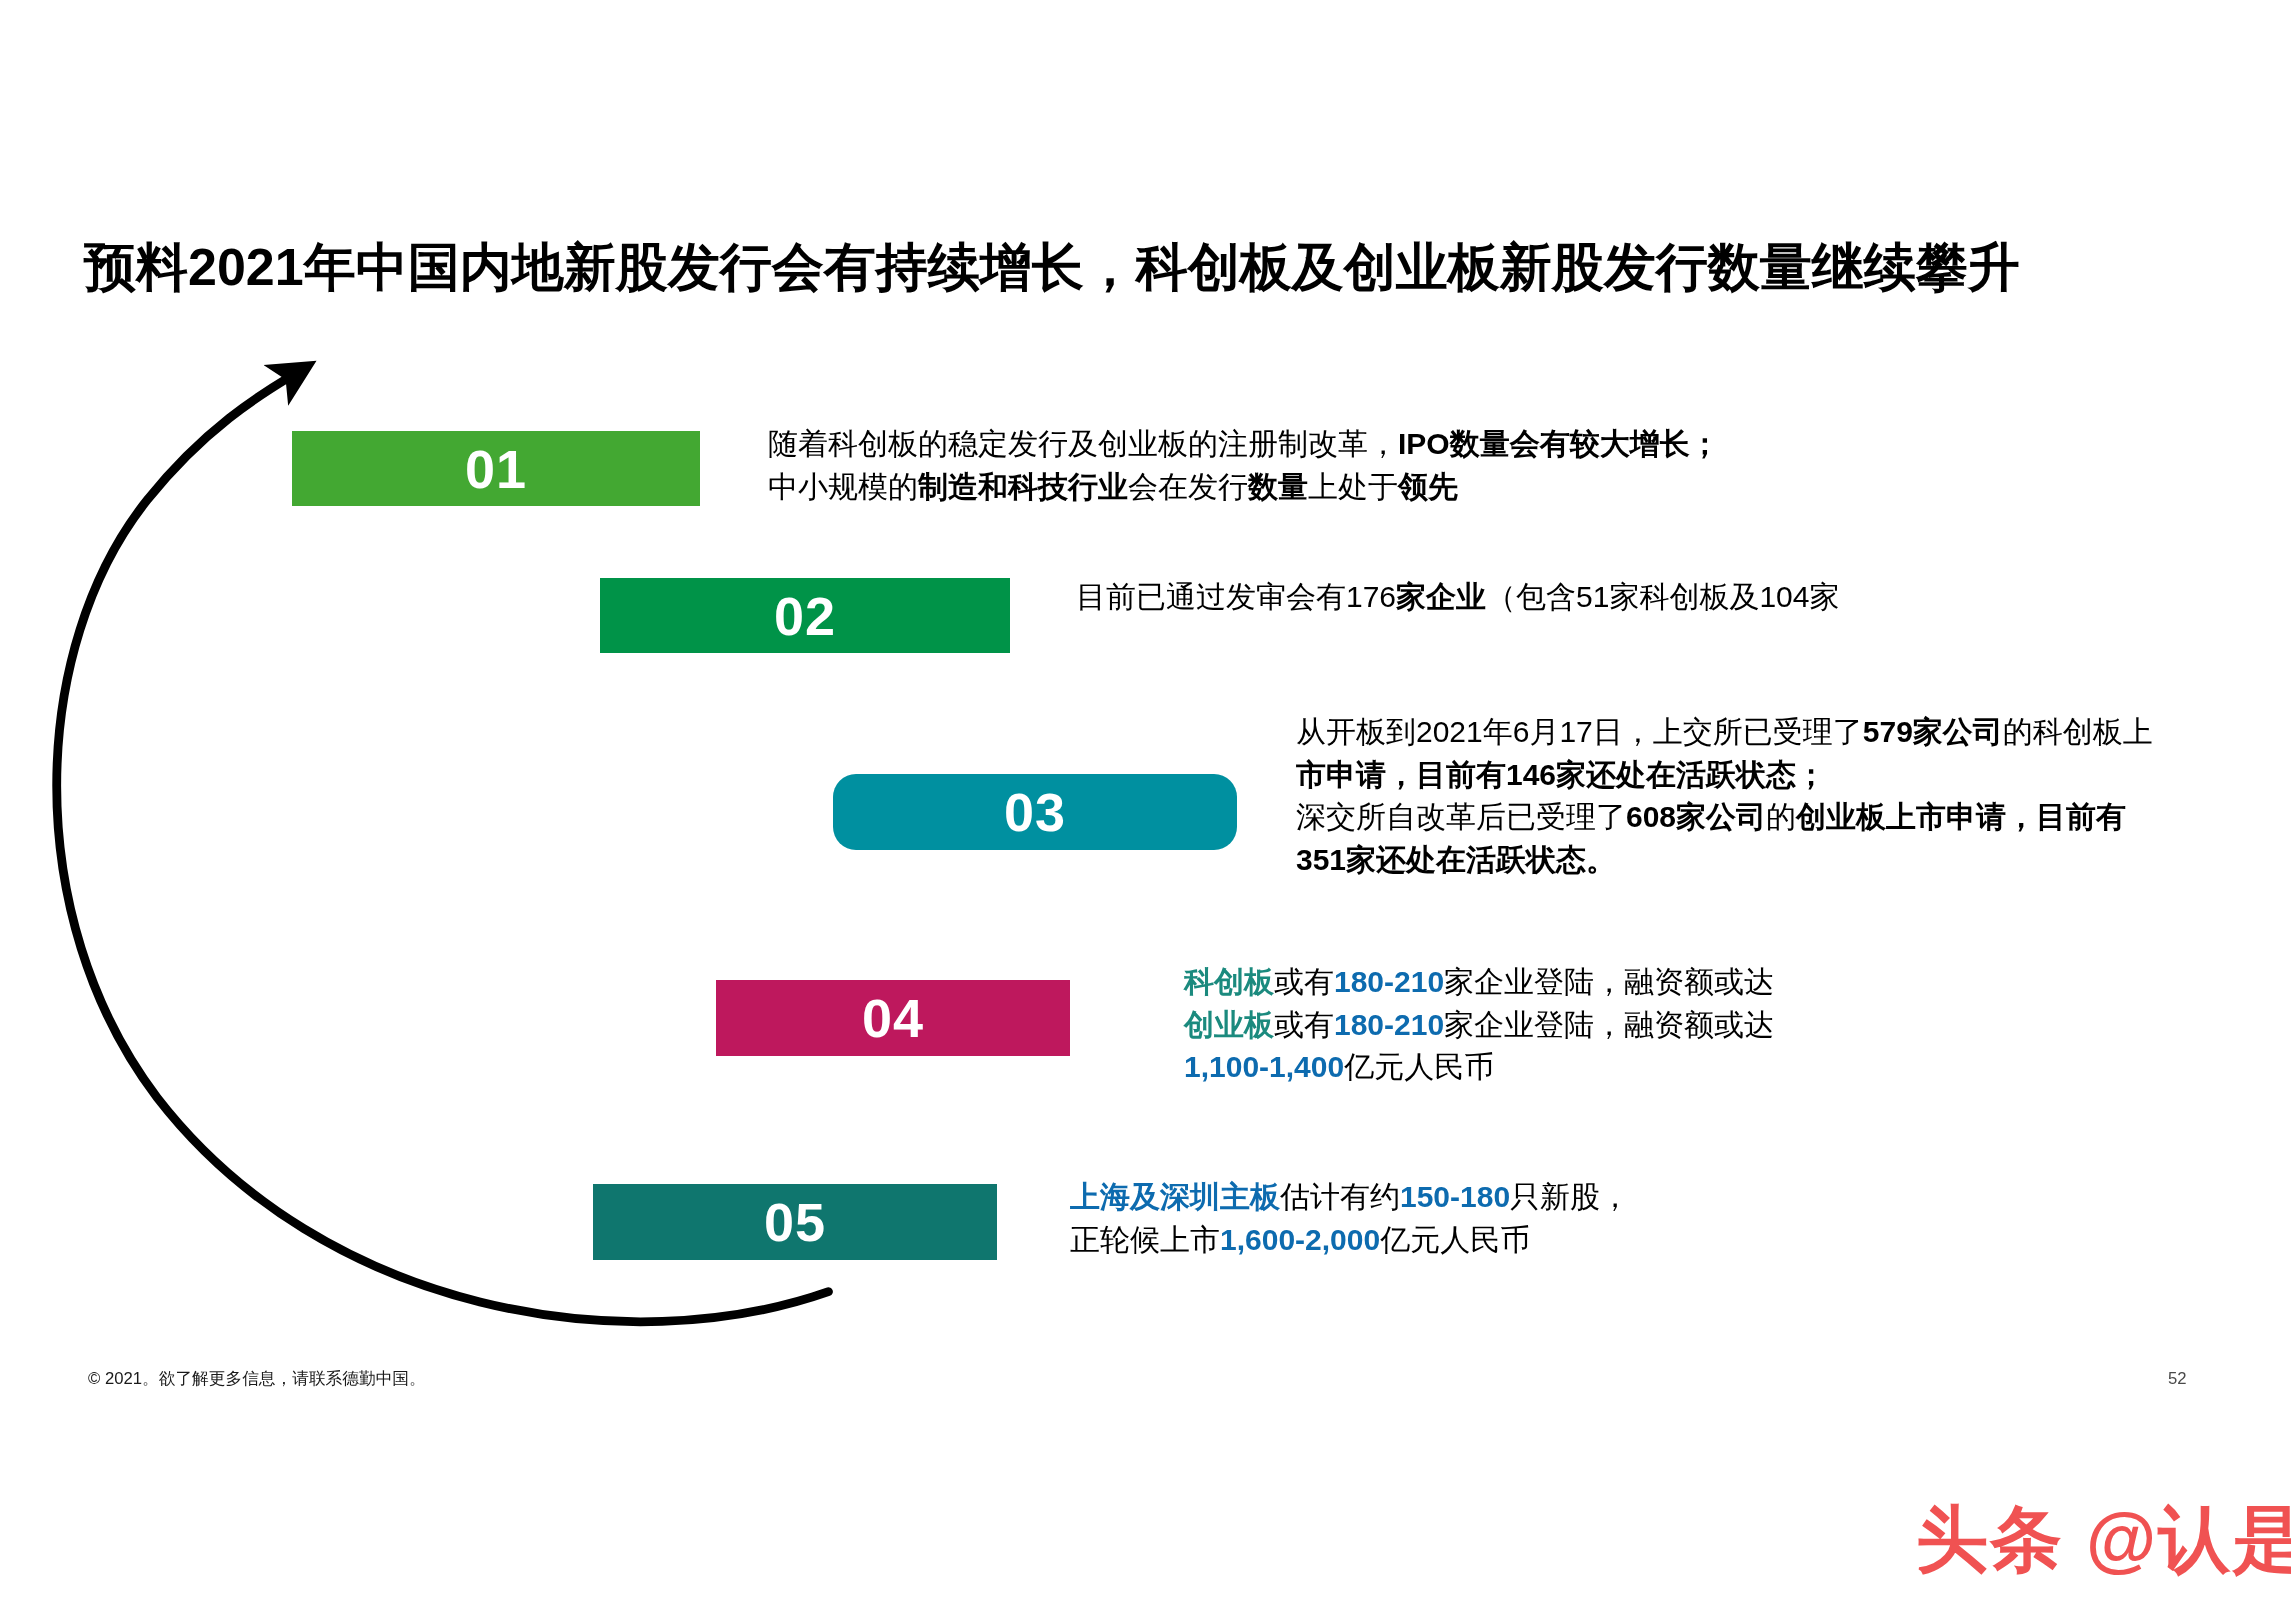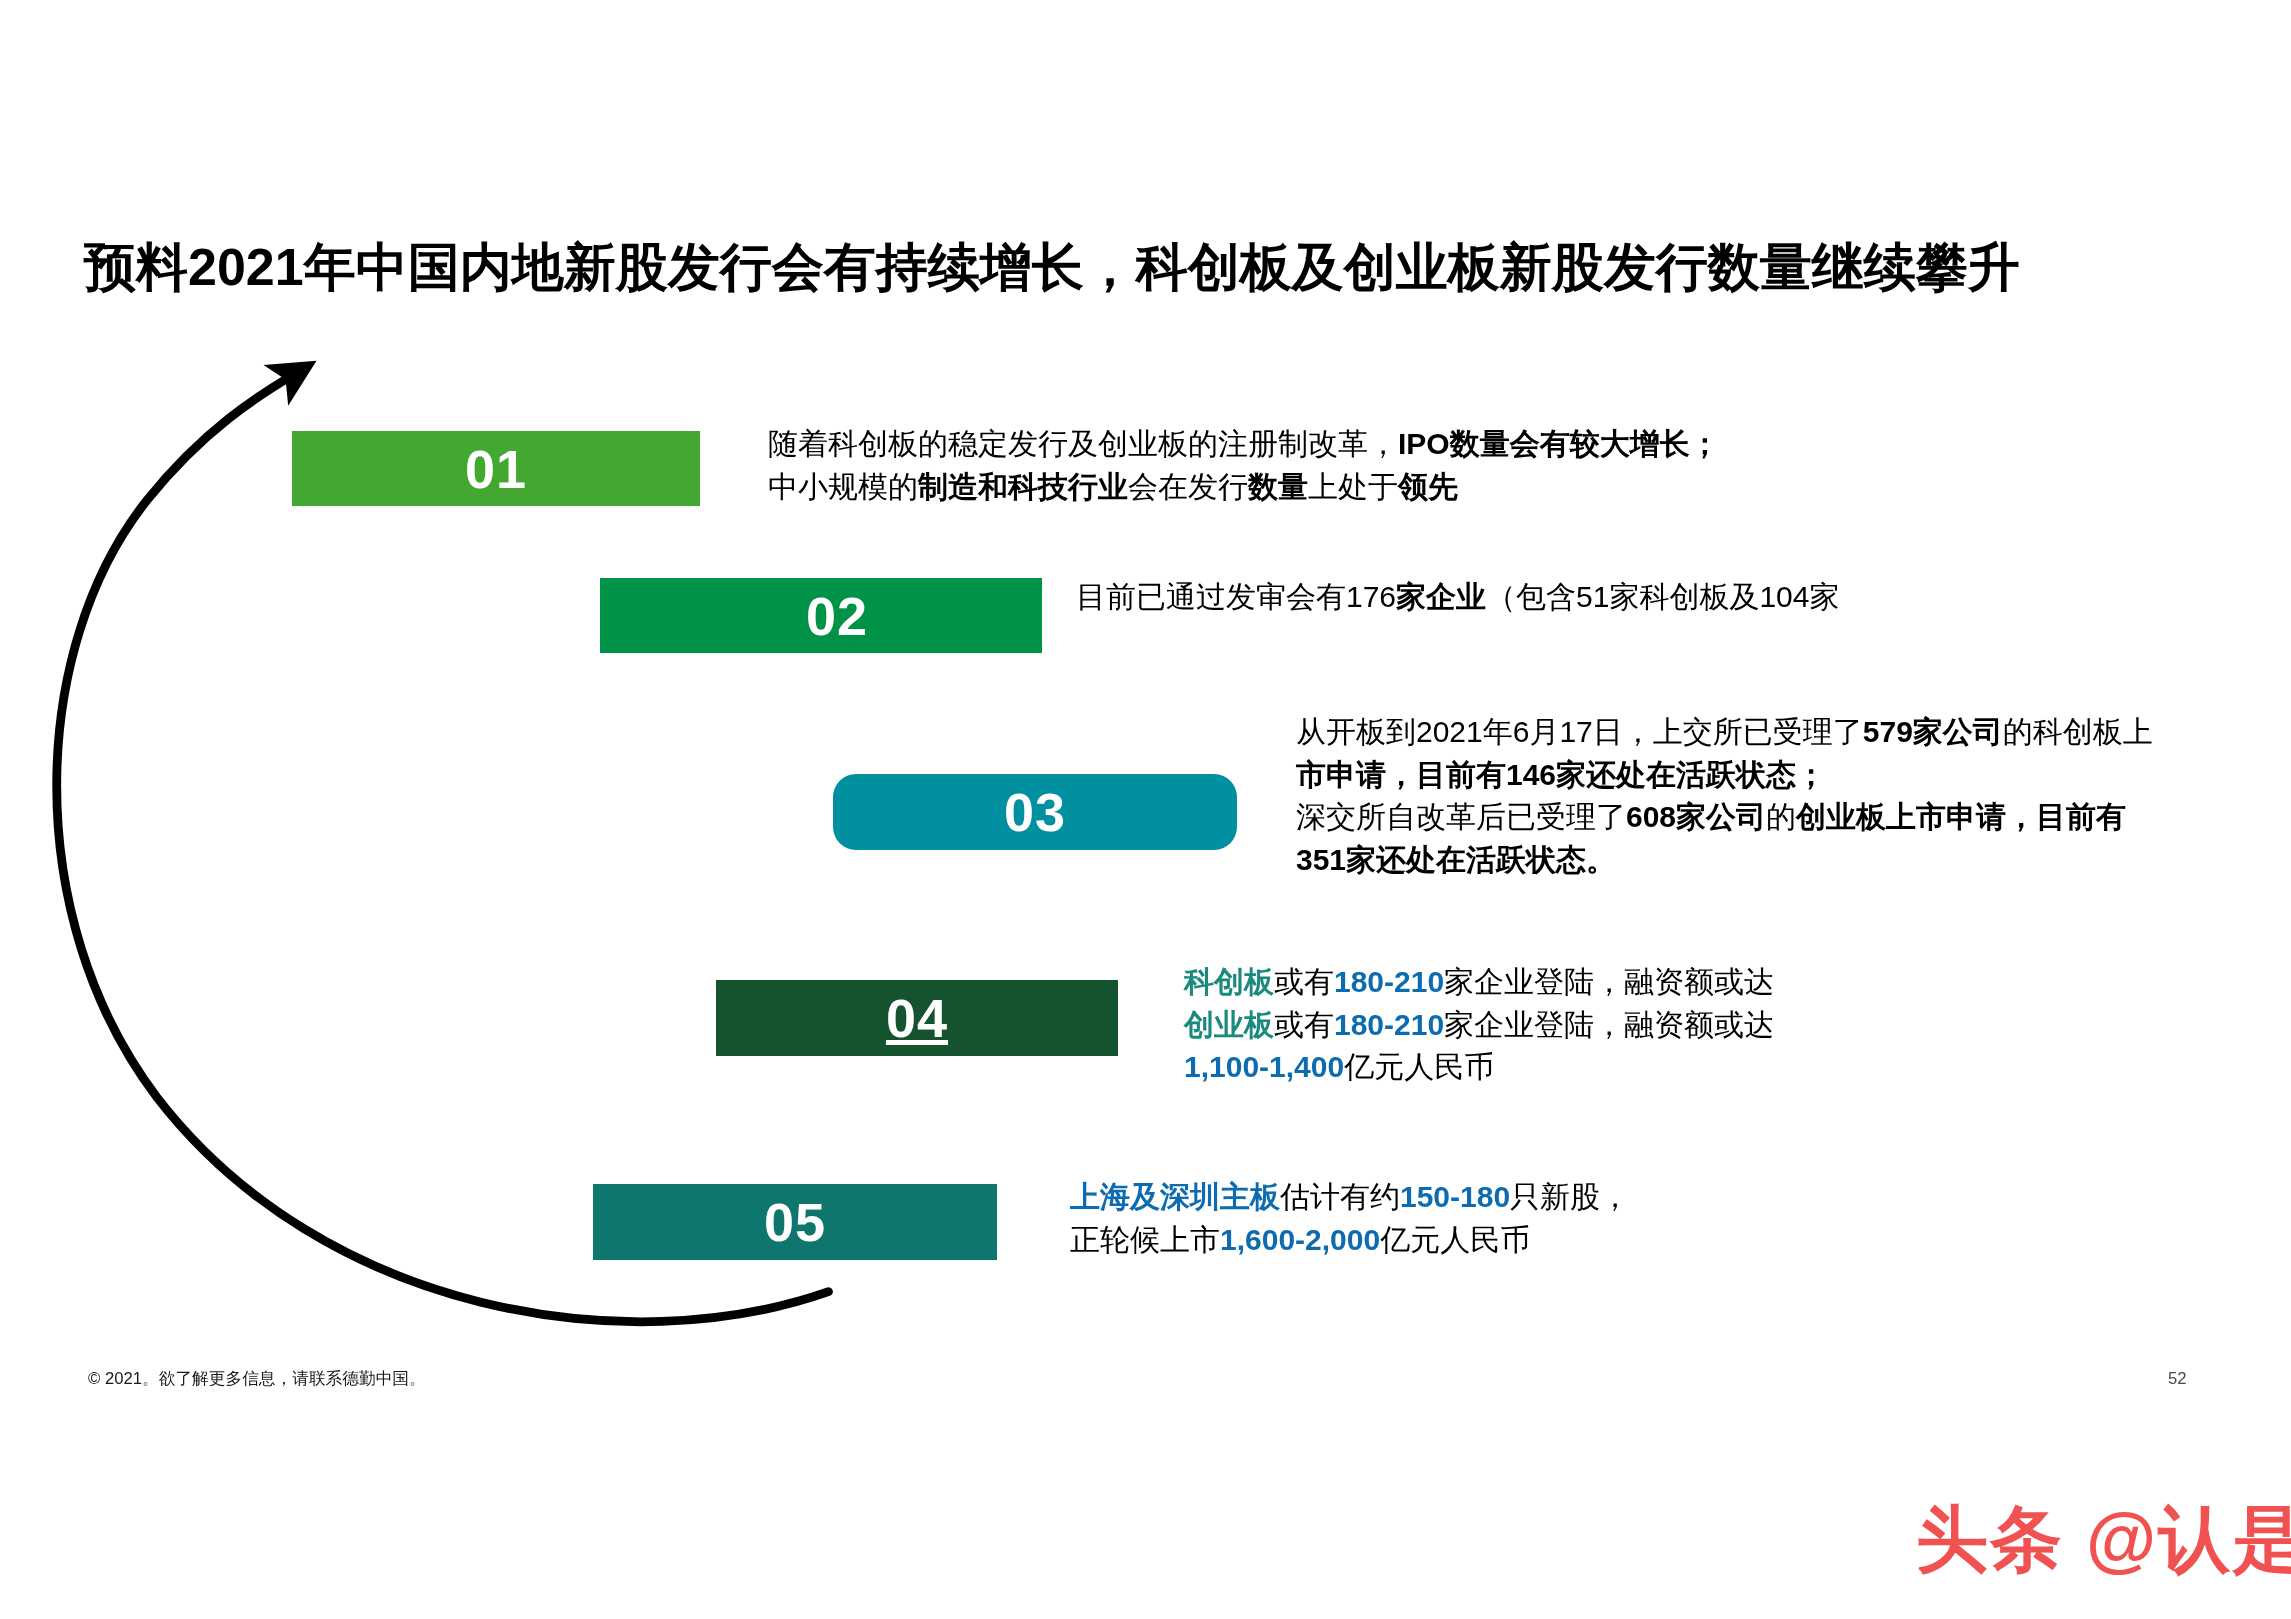--- a/index.html
+++ b/index.html
@@ -130,21 +130,21 @@
       <div>
         <span>随着科创板的稳定发行及创业板的注册制改革，</span><b>IPO数量会有较大增长；</b>
       </div>
       <div>
         <span>中小规模的</span><b>制造和科技行业</b><span>会在发行</span><b>数量</b><span>上处于</span><b>领先</b>
       </div>
     </div>
   </div>
 
   <div class="row">
-    <div class="numbox" style="left:600px; top:578px; width:410px; height:75px; background:#009348;padding-left:32px;">
+    <div class="numbox" style="left:600px; top:578px; width:410px; height:75px; background:#009348;">
       <span>02</span>
     </div>
     <div class="desc" style="left:1076px; top:576px;">
       <div>
         <span>目前已通过发审会有176</span><b>家企业</b><span>（包含51家科创板及104家</span>
       </div>
     </div>
   </div>
 
   <div class="row">
@@ -161,21 +161,21 @@
       <div>
         <span>深交所自改革后已受理了</span><b>608家公司</b><span>的</span><b>创业板上市申请，目前有</b>
       </div>
       <div>
         <b>351家还处在活跃状态。</b>
       </div>
     </div>
   </div>
 
   <div class="row">
-    <div class="numbox" style="left:716px; top:980px; width:402px; height:76px; background:#14532d;text-decoration:underline;">
+    <div class="numbox" style="left:716px; top:980px; width:354px; height:76px; background:#be185d;">
       <span>04</span>
     </div>
     <div class="desc" style="left:1184px; top:941px;margin-top:20px;">
       <div>
         <span class="t-green">科创板</span><span>或有</span><span class="t-blue">180-210</span><span>家企业登陆，融资额或达</span>
       </div>
       <div>
         <span class="t-green">创业板</span><span>或有</span><span class="t-blue">180-210</span><span>家企业登陆，融资额或达</span>
       </div>
       <div>

